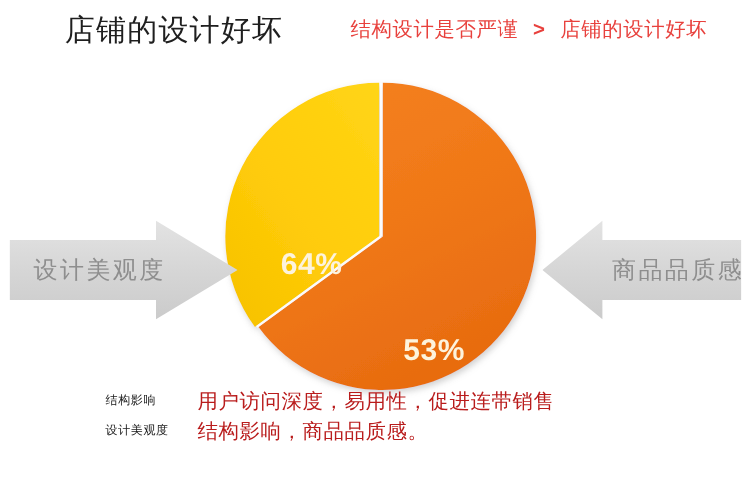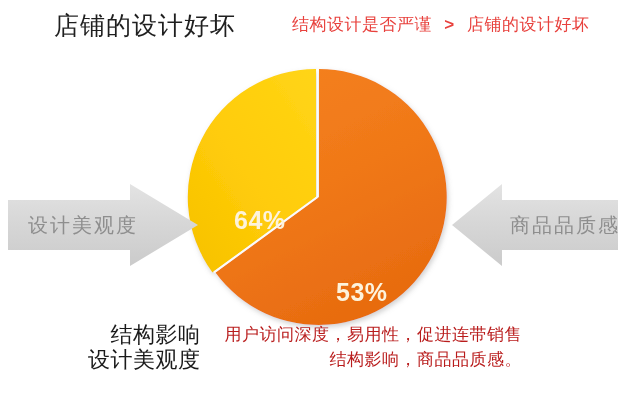--- a/index.html
+++ b/index.html
@@ -9,21 +9,20 @@
   }
   body {
     font-family: "Liberation Sans", "DejaVu Sans", sans-serif;
   }
   #stage {
     position: relative;
     width: 618px;
     height: 405px;
     background: #ffffff;
     overflow: hidden;
-    text-align: right;
   }
 
   
   .page-title {
     position: absolute;
     left: 54px;
     top: 8px;
     font-size: 25px;
     line-height: 34px;
     color: #1f1f1f;
@@ -95,21 +94,21 @@
 
   
   .notes {
     position: absolute;
     left: 88px;
     top: 322px;
     display: flex;
     align-items: flex-start;
   }
   .notes-keys {
-    font-size: 22px;
+    font-size: 10px;
     line-height: 25px;
     color: #1a1a1a;
     letter-spacing: 0.5px;
     white-space: nowrap;
   }
   .notes-values {
     margin-left: 24px;
     font-size: 17px;
     line-height: 25px;
     color: #b91c1c;

